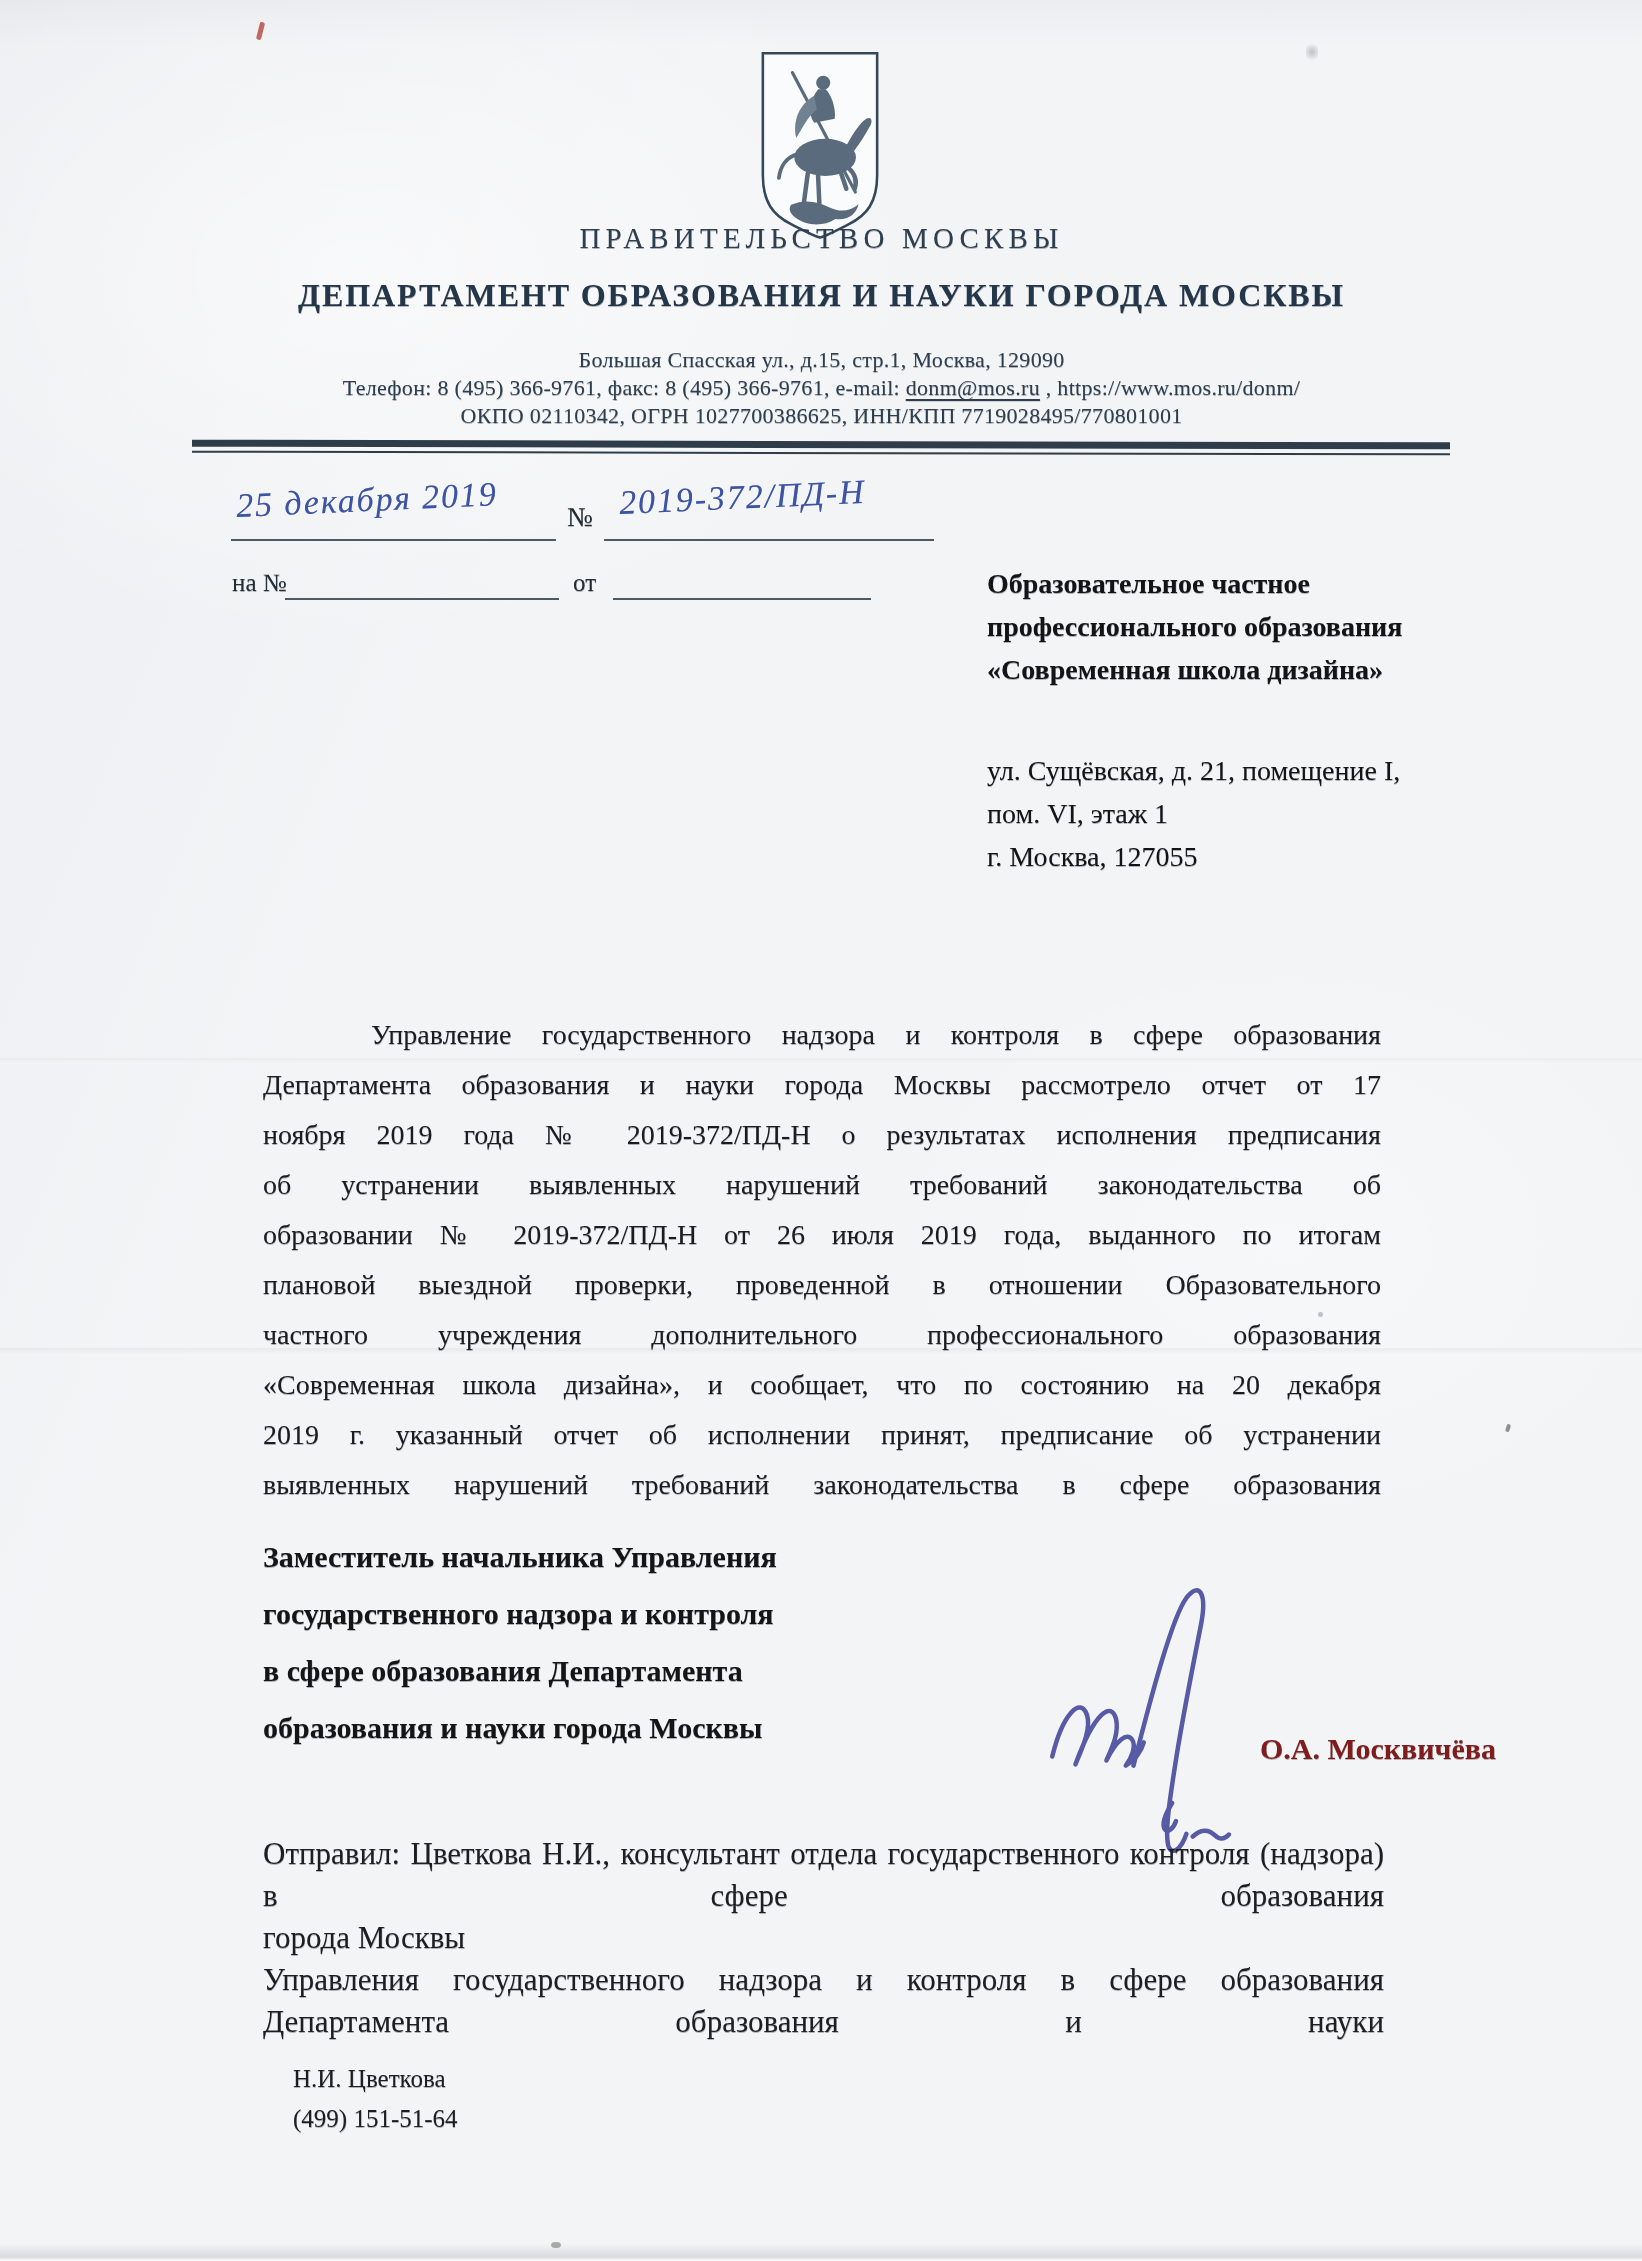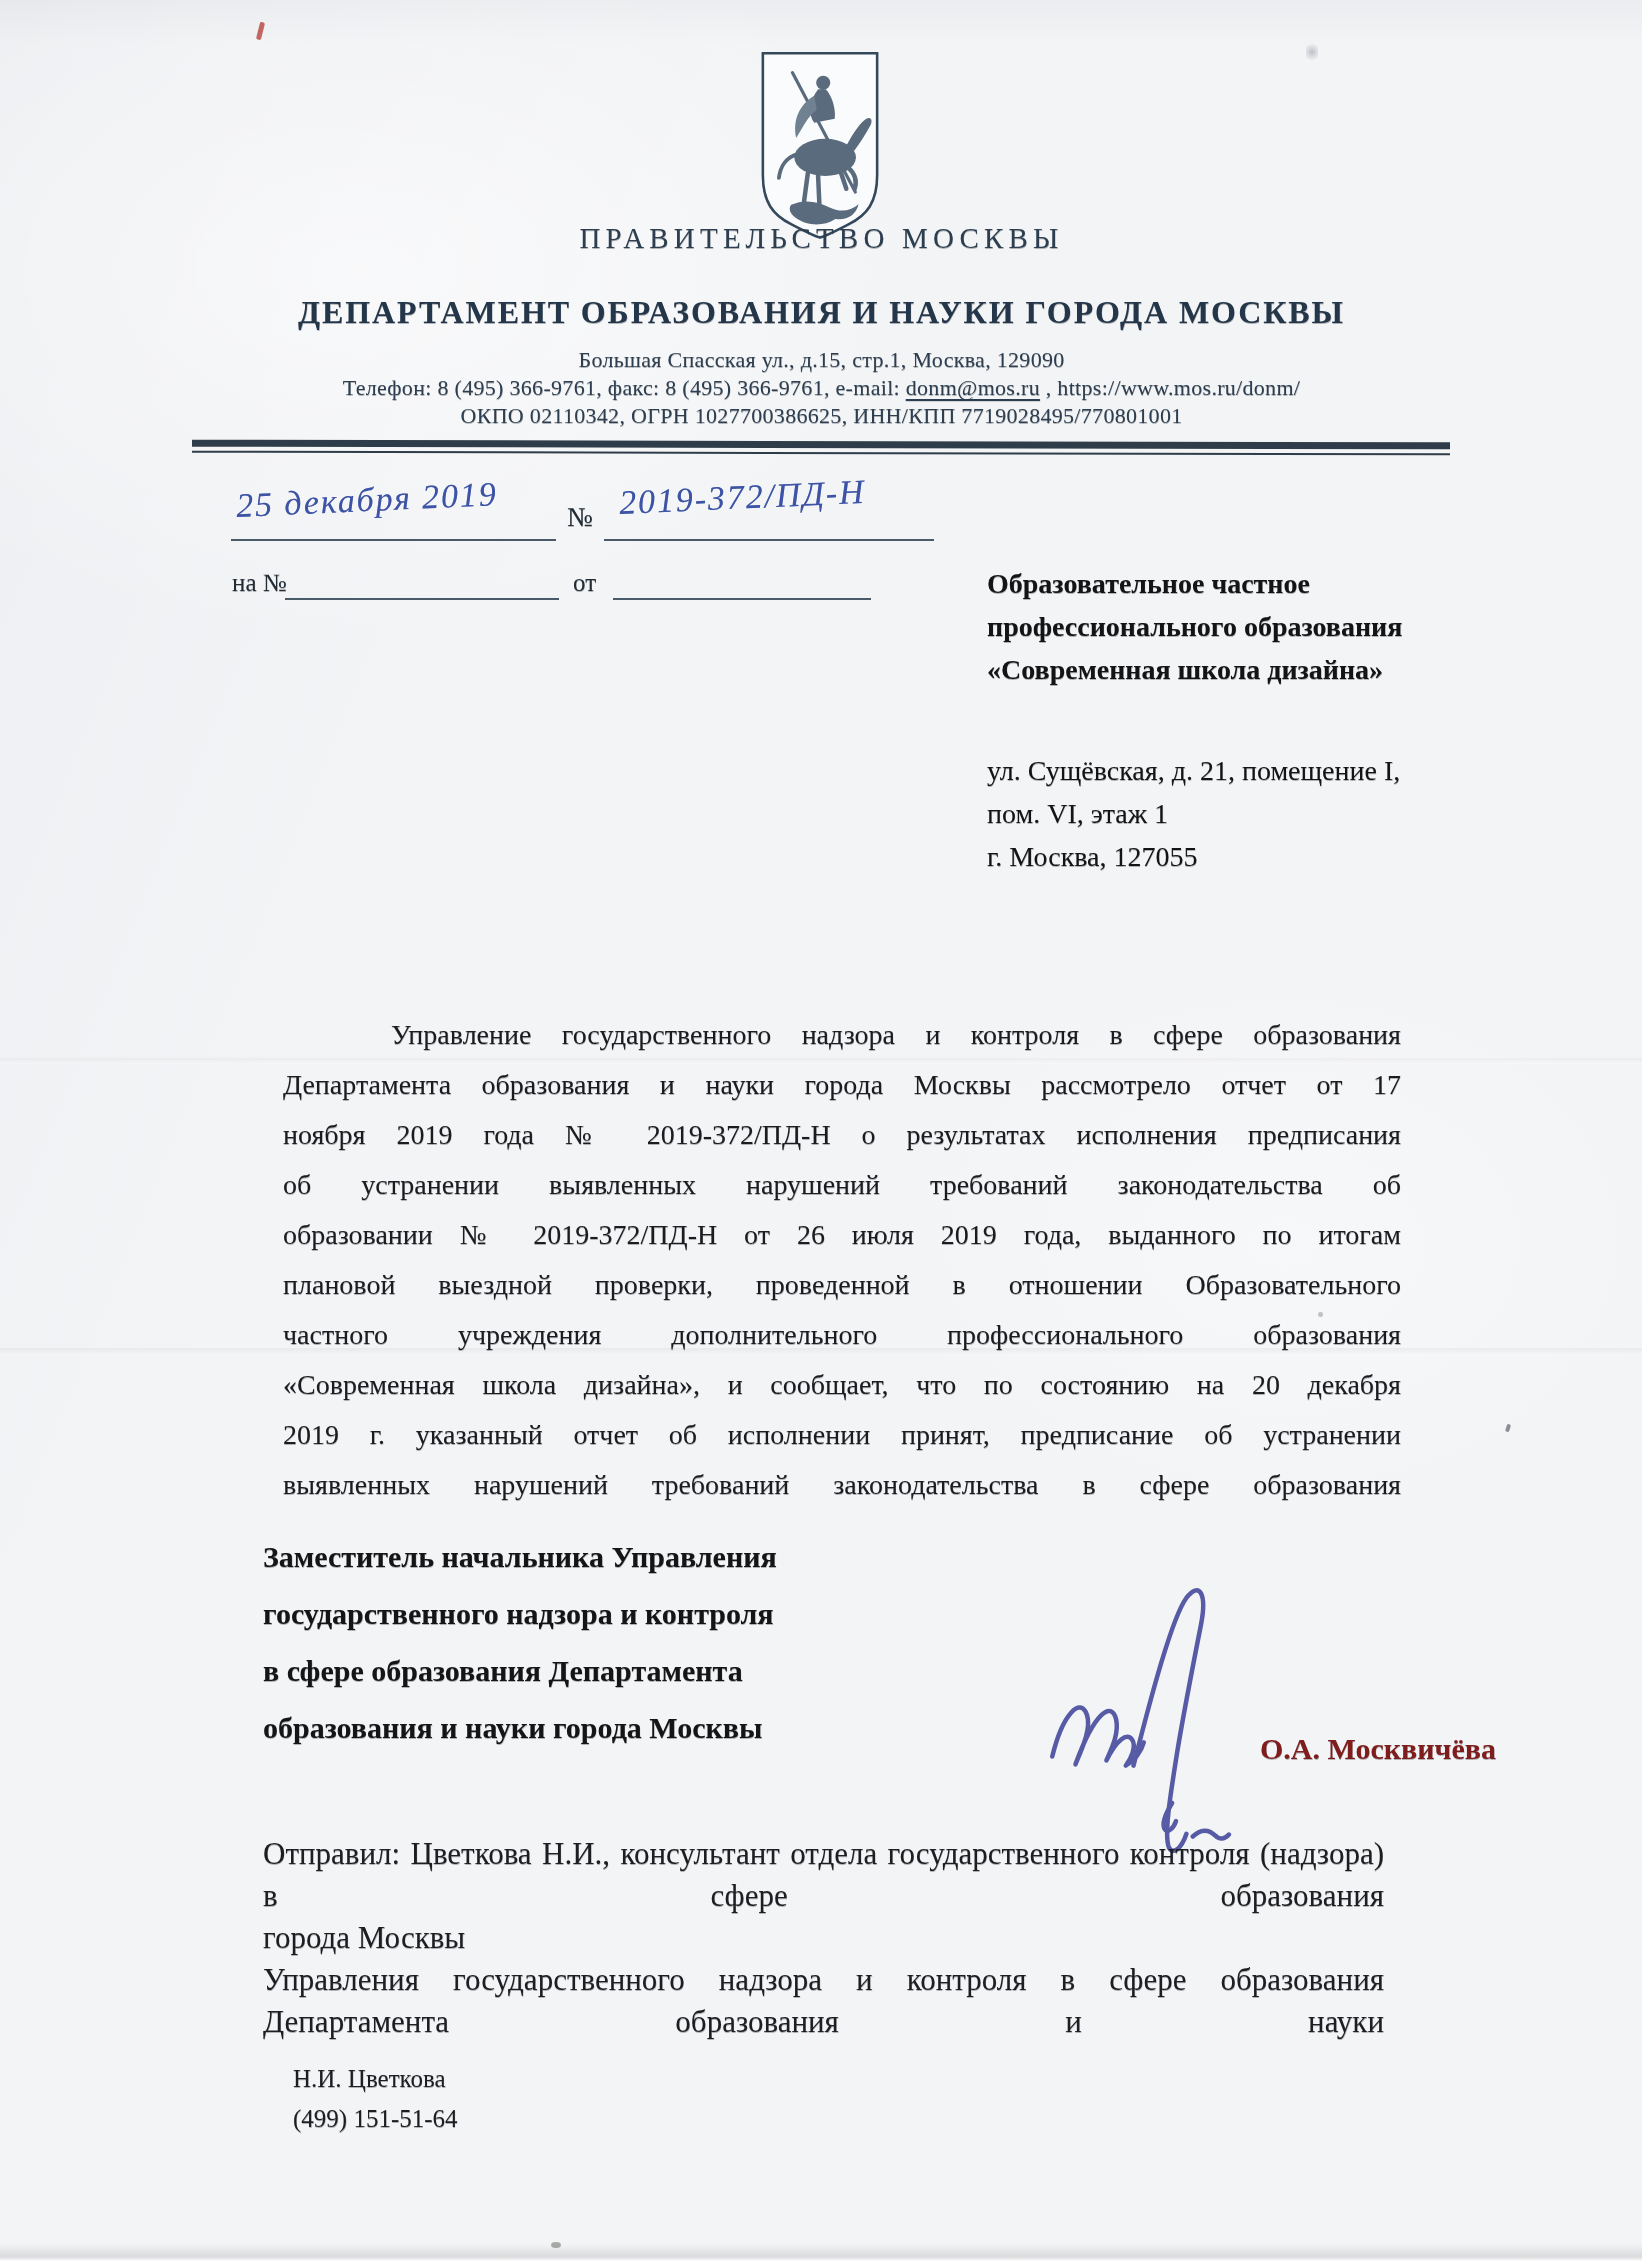--- a/index.html
+++ b/index.html
@@ -35,21 +35,21 @@
   .hand{
     font-style:italic;color:#3d54a6;font-size:34px;letter-spacing:1.9px;
     transform:rotate(-2.6deg);transform-origin:left bottom;white-space:nowrap;
     text-shadow:0 0 0.6px rgba(61,84,166,.5);
   }
   .refline{height:1.9px;background:#2c3e50;opacity:.85;}
   .reftext{font-size:25px;color:#222c36;}
   .rcpt{font-size:28px;line-height:43px;color:#131416;white-space:nowrap;}
   .rcpt-name{font-weight:700;}
   .ink{color:#1b1c1f;}
-  .bl{font-size:28px;line-height:50px;width:1118px;white-space:normal;margin-left:20px;}
+  .bl{font-size:28px;line-height:50px;width:1118px;white-space:normal;}
   .j{text-align:justify;text-align-last:justify;}
   .jl{text-align:left;}
   .indent{text-indent:108px;}
   .sig-post{font-size:30px;line-height:57px;font-weight:700;color:#141517;white-space:nowrap;}
   .sig-name{font-size:30px;font-weight:700;color:#7f1d1d;white-space:nowrap;}
   .ftr{font-size:31px;line-height:42px;width:1121px;color:#1d1e21;}
   .contact{font-size:25px;line-height:40px;color:#1d1e21;white-space:nowrap;}
   .speck{position:absolute;z-index:2;pointer-events:none;}
   .crease{position:absolute;left:0;width:1643px;z-index:0;pointer-events:none;}
 </style>
@@ -75,21 +75,21 @@
         <path d="M139,184 C150,194 153,205 149,217" fill="none" stroke-width="7" stroke-linecap="round"></path>
         <path d="M127,190 L136,217" fill="none" stroke-width="7" stroke-linecap="round"></path>
         <path d="M76,193 L70,238" fill="none" stroke-width="7" stroke-linecap="round"></path>
         <path d="M92,196 L94,240" fill="none" stroke-width="7" stroke-linecap="round"></path>
         <path d="M50,242 C70,233 90,236 110,246 C126,254 142,252 155,241 C151,258 136,267 119,264 C99,277 73,274 57,262 C49,256 45,249 50,242 Z" stroke="none"></path>
       </g>
     </svg>
   </div>
 
   <div class="abs center gov slate soft" style="top:222px;">ПРАВИТЕЛЬСТВО МОСКВЫ</div>
-  <div class="abs center dept soft" style="top:294px;font-family:Liberation Serif, serif;">ДЕПАРТАМЕНТ ОБРАЗОВАНИЯ И НАУКИ ГОРОДА МОСКВЫ</div>
+  <div class="abs center dept soft" style="top:277px;font-family:Liberation Serif, serif;">ДЕПАРТАМЕНТ ОБРАЗОВАНИЯ И НАУКИ ГОРОДА МОСКВЫ</div>
   <div class="abs center hsmall slate soft" style="top:347px;">Большая Спасская ул., д.15, стр.1, Москва, 129090</div>
   <div class="abs center hsmall slate soft" style="top:375px;"><span>Телефон: 8 (495) 366-9761, факс: 8 (495) 366-9761, e-mail: </span><span class="u">donm@mos.ru</span><span> , https://www.mos.ru/donm/</span></div>
   <div class="abs center hsmall slate soft" style="top:403px;">ОКПО 02110342, ОГРН 1027700386625, ИНН/КПП 7719028495/770801001</div>
 
   <div class="abs rule-thick" style="left:192px;top:441px;width:1258px;transform:rotate(0.12deg);"></div>
   <div class="abs rule-thin" style="left:192px;top:452px;width:1258px;transform:rotate(0.12deg);"></div>
 
   <div class="abs hand" style="left:237px;top:487px;">25 декабря 2019</div>
   <div class="abs reftext soft" style="left:567px;top:502px;font-size:27px;">№</div>
   <div class="abs hand" style="left:620px;top:484px;">2019-372/ПД-Н</div>

